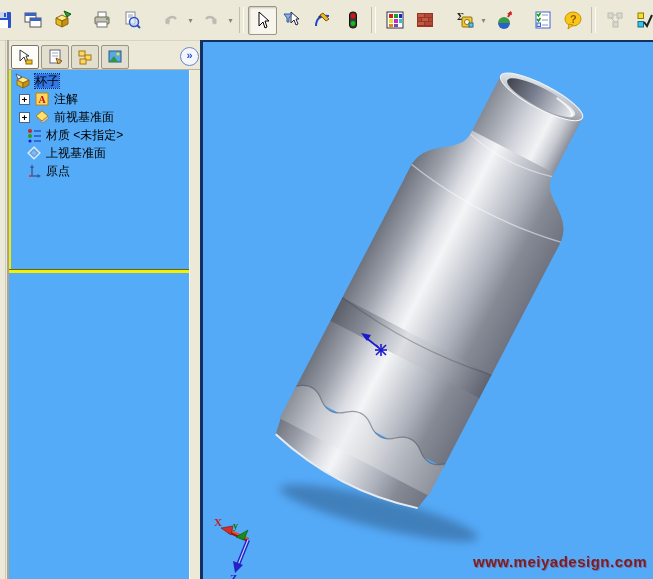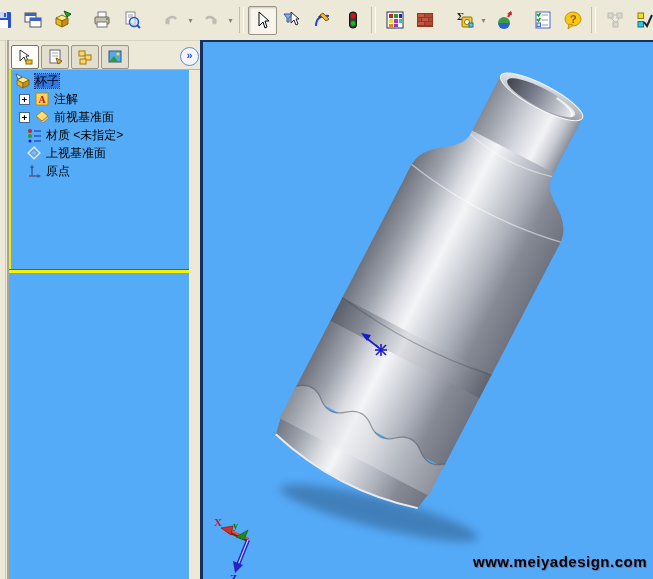--- a/index.html
+++ b/index.html
@@ -66,21 +66,21 @@
   
   .viewport{
     position:absolute;left:200px;top:40px;right:0;bottom:0;
     background:#55aaf8;border-left:3px solid #13305e;border-top:2px solid #13305e;
     overflow:hidden;
   }
   .model-svg{position:absolute;left:0;top:0}
   .watermark{
     position:absolute;right:6px;bottom:8px;
     font:bold 15px/18px "Liberation Sans",sans-serif;letter-spacing:.5px;
-    color:#000000;text-shadow:1px 1px 0 rgba(120,20,60,.35);
+    color:#7f1d1d;text-shadow:1px 1px 0 rgba(120,20,60,.35);
   }
 </style>
 </head>
 <body>
 
 <div class="toolbar">
   <div class="tb cutL">
     <svg width="22" height="22">
         <rect x="3" y="3" width="16" height="16" rx="1" fill="#2a52c8"></rect>
         <rect x="7" y="3" width="8" height="6" fill="#cdd6ee"></rect>

